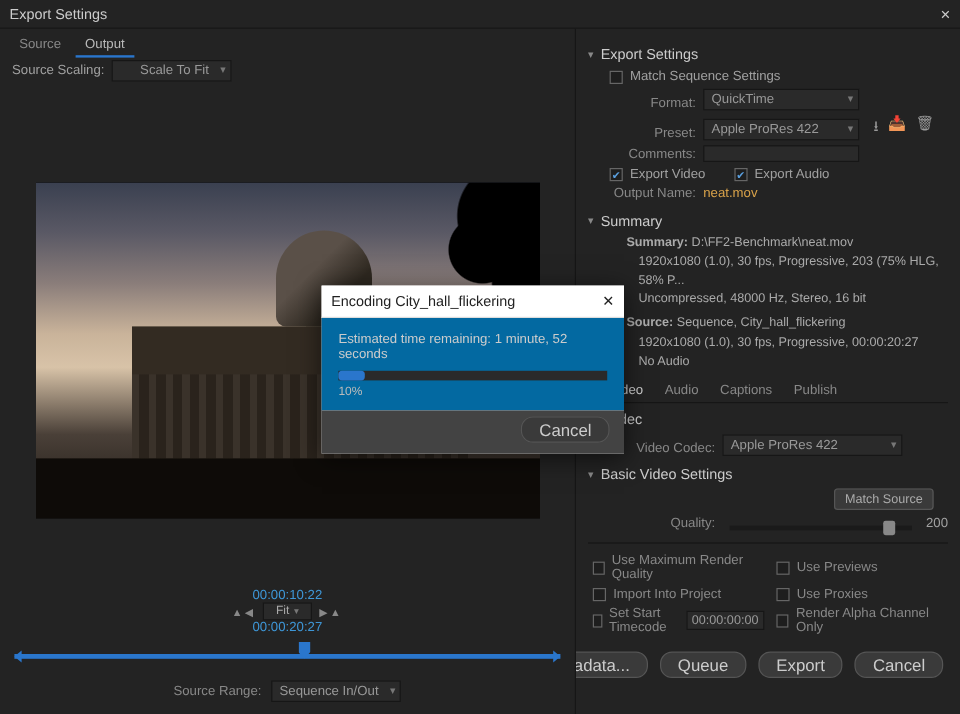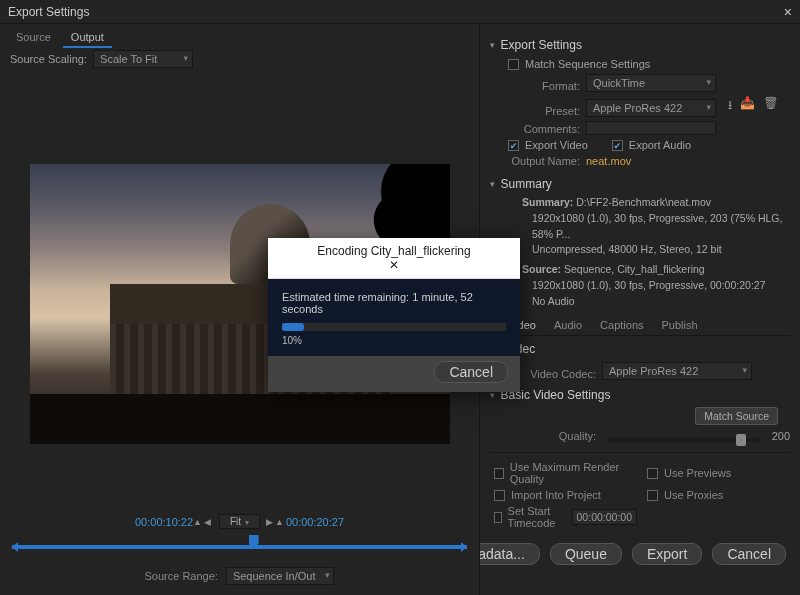--- a/index.html
+++ b/index.html
@@ -6,36 +6,36 @@
   body { background: #232323; color: #a0a0a0; font-size: 11px; width: 800px; height: 595px; overflow: hidden; position: relative; }
   .titlebar { height: 24px; background: #232323; display: flex; align-items: center; padding: 0 8px; justify-content: space-between; border-bottom: 1px solid #161616; }
   .titlebar .title { color: #ccc; font-size: 12px; }
   .close-x { color: #ccc; font-size: 14px; cursor: pointer; }
   .main { display: flex; height: calc(100% - 24px); }
   .left { width: 480px; background: #232323; display: flex; flex-direction: column; border-right: 1px solid #161616; }
   .right { flex: 1; background: #232323; padding: 8px 10px; overflow: hidden; }
   .tabs { display: flex; gap: 4px; padding: 4px 8px 0 8px; font-size: 11px; }
   .tab { padding: 3px 8px; color: #888; cursor: pointer; }
   .tab.active { color: #bbb; border-bottom: 2px solid #2a76cc; }
-  .row { display: flex; align-items: center; gap: 6px; padding: 2px 10px; font-size: 11px; }
+  .row { display: flex; align-items: center; gap: 6px; padding: 2px 10px; font-size: 11px; text-align: right; }
   .dropdown { background: #2a2a2a; border: 1px solid #161616; color: #999; padding: 2px 18px 2px 6px; font-size: 11px; min-width: 100px; position: relative; }
   .dropdown::after { content: "▾"; position: absolute; right: 4px; color: #777; font-size: 9px; }
   .preview-area { flex: 1; display: flex; align-items: center; justify-content: center; padding: 40px 20px 10px 20px; }
   .preview-img { width: 420px; height: 280px; position: relative; overflow: hidden; background: #000; }
   
   .sky { position:absolute; inset:0; background: linear-gradient(to bottom, #3a4050 0%, #5a5965 15%, #8a7d7a 30%, #c9b39a 45%, #d8c3a8 55%, #4a4038 75%, #1a1612 100%); }
   .building { position:absolute; bottom:50px; left:80px; width:280px; height:110px; background:#332b22; }
   .colonnade { position:absolute; bottom:50px; left:80px; width:280px; height:70px; background: repeating-linear-gradient(90deg, #3a322a 0 6px, #2a231c 6px 14px); }
   .dome { position:absolute; bottom:160px; left:200px; width:80px; height:80px; border-radius:50% 50% 8px 8px; background: linear-gradient(135deg, #5a5048 40%, #2e2820 70%); }
   .tower { position:absolute; bottom:160px; left:225px; width:30px; height:40px; background:#3e352c; }
   .ground { position:absolute; bottom:0; left:0; right:0; height:50px; background:#0e0b08; }
   .foliage { position:absolute; top:0; right:0; width:120px; height:140px; background: radial-gradient(circle at 80% 20%, #000 30%, transparent 31%), radial-gradient(circle at 60% 40%, #000 25%, transparent 26%), radial-gradient(circle at 90% 60%, #000 20%, transparent 21%); }
 
   .timebar { padding: 6px 12px 4px 12px; }
-  .timebar-top { display: flex; justify-content: center; align-items: center; color: #3e96d6; font-size: 11px; }
+  .timebar-top { display: flex; justify-content: flex-start; align-items: center; color: #3e96d6; font-size: 11px; flex-direction: column; }
   .timebar-mid { color:#888; display:flex; gap:6px; align-items:center; justify-content:center; }
   .fitbtn { background:#2a2a2a; padding:1px 10px; font-size:10px; border:1px solid #161616; color:#aaa; position:relative; }
   .fitbtn::after{content:"▾"; font-size:8px; margin-left:4px; color:#777;}
   .arrows { color:#888; font-size:9px; letter-spacing:2px; }
   .timeline { height: 22px; margin-top: 6px; position: relative; }
   .track { position:absolute; top:10px; left:0; right:0; height:4px; background:#2a76cc; }
   .track::before {content:""; position:absolute; left:0; top:-3px; width:0; height:0; border-top:5px solid transparent; border-bottom:5px solid transparent; border-right:6px solid #2a76cc;}
   .track::after {content:""; position:absolute; right:0; top:-3px; width:0; height:0; border-top:5px solid transparent; border-bottom:5px solid transparent; border-left:6px solid #2a76cc;}
   .playhead { position:absolute; top:0; left:52%; width:10px; height:14px; background:#2a76cc; clip-path: polygon(0 0, 100% 0, 100% 60%, 50% 100%, 0 60%); }
   .source-range { text-align:center; padding:6px 0 10px 0; display:flex; justify-content:center; gap:8px; align-items:center; color:#888; }
@@ -59,22 +59,22 @@
   .checks-grid { display:grid; grid-template-columns: 1fr 1fr; gap:4px 10px; padding:4px 0 4px 4px; }
   .checks-grid .c { display:flex; align-items:center; gap:6px; color:#888; font-size:11px; }
   .slider { flex:1; height:4px; background:#1a1a1a; position:relative; margin:0 6px; }
   .slider .knob { position:absolute; right:14px; top:-4px; width:10px; height:12px; background:#888; border-radius:2px; }
   .btnrow { display:flex; gap:10px; justify-content:flex-end; padding:10px 4px 4px 4px; }
   .pillbtn { background:#3a3a3a; color:#ccc; border:1px solid #555; border-radius:10px; padding:2px 14px; font-size:14px; cursor:pointer; }
   .matchbtn { background:#3a3a3a; color:#aaa; border:1px solid #555; border-radius:3px; padding:2px 8px; font-size:10.5px; cursor:pointer; }
 
   
   .modal { position:absolute; top:238px; left:268px; width:252px; background:#fff; color:#222; box-shadow:0 4px 20px rgba(0,0,0,0.6); z-index:50; }
-  .modal-head { display:flex; justify-content:space-between; align-items:center; padding:6px 8px; background:#fff; font-size:12px; color:#222; border-bottom:1px solid #ddd;flex-direction:column; }
-  .modal-body { background:#0f172a; color:#ccc; padding:12px 14px 10px 14px; font-size:11px; }
+  .modal-head { display:flex; justify-content:space-between; align-items:center; padding:6px 8px; background:#fff; font-size:12px; color:#222; border-bottom:1px solid #ddd; }
+  .modal-body { background:#0369a1; color:#ccc; padding:12px 14px 10px 14px; font-size:11px; }
   .progress { height:8px; background:#2a2a2a; margin:8px 0 4px 0; position:relative; }
   .progress .bar { position:absolute; left:0; top:0; bottom:0; background:#2a76cc; border-radius:3px; }
   .pct { text-align:left; font-size:10px; color:#bbb; }
   .modal-foot { text-align:right; padding:8px 12px 12px 12px; background:#434343; }
 </style>
 </head>
 <body>
 
 <div class="titlebar">
   <span class="title">Export Settings</span>
@@ -158,21 +158,21 @@
     </div>
     <div class="form-row">
       <span class="lbl">Output Name:</span>
       <span class="linky">neat.mov</span>
     </div>
 
     <div class="section-head twisty" style="margin-top:8px">Summary</div>
     <div class="summary">
       <div><b>Summary:</b> <span>D:\FF2-Benchmark\neat.mov</span></div>
       <div class="sub">1920x1080 (1.0), 30 fps, Progressive, 203 (75% HLG, 58% P...</div>
-      <div class="sub">Uncompressed, 48000 Hz, Stereo, 12 bit</div>
+      <div class="sub">Uncompressed, 48000 Hz, Stereo, 16 bit</div>
       <div style="margin-top:4px"><b>Source:</b> <span>Sequence, City_hall_flickering</span></div>
       <div class="sub">1920x1080 (1.0), 30 fps, Progressive, 00:00:20:27</div>
       <div class="sub">No Audio</div>
     </div>
 
     <div class="subtabs">
       <span class="st active">Video</span>
       <span class="st">Audio</span>
       <span class="st">Captions</span>
       <span class="st">Publish</span>
@@ -212,20 +212,24 @@
         </div>
       <div class="c">
           <span class="chk"></span>
           <span>Use Proxies</span>
         </div>
       <div class="c">
           <span class="chk"></span>
           <span>Set Start Timecode</span> 
           <span class="inputlike">00:00:00:00</span>
         </div>
+      <div class="c">
+          <span class="chk"></span>
+          <span>Render Alpha Channel Only</span>
+        </div>
     </div>
 
     <div class="btnrow">
       <span class="pillbtn">Metadata...</span>
       <span class="pillbtn">Queue</span>
       <span class="pillbtn">Export</span>
       <span class="pillbtn">Cancel</span>
     </div>
   </div>
 </div>

